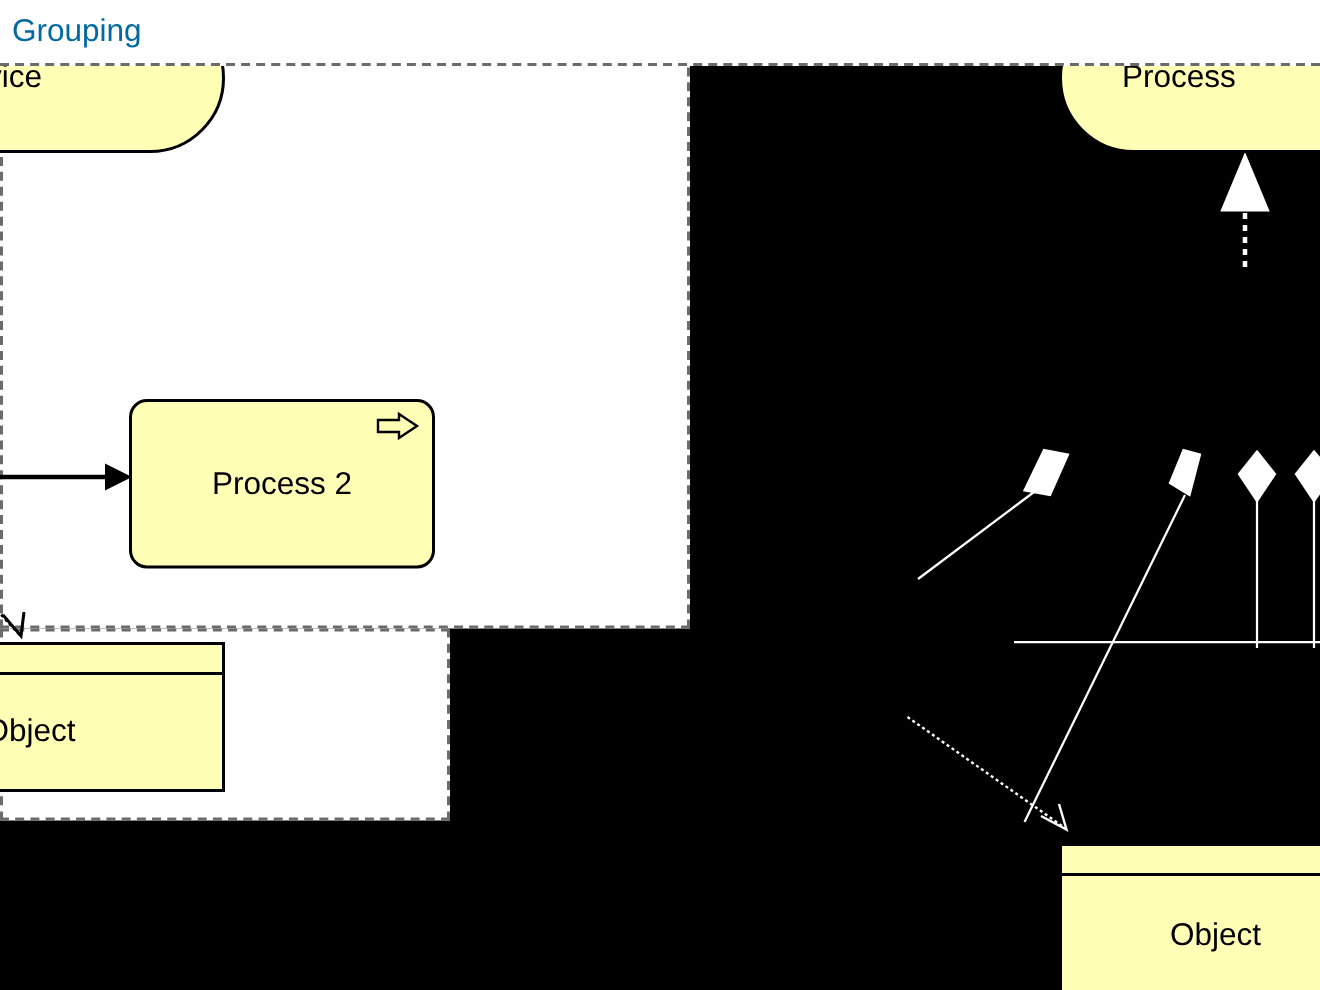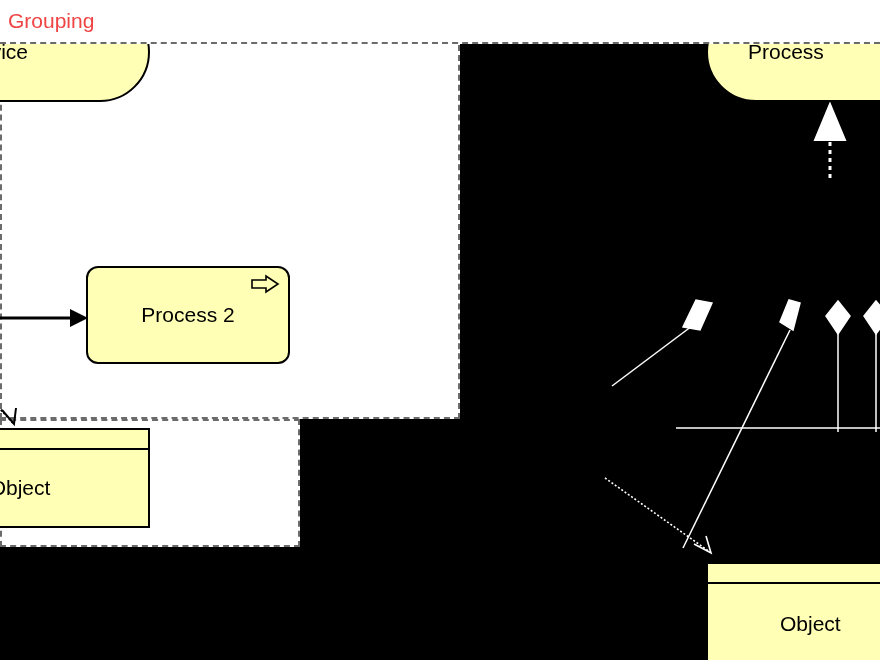--- a/index.html
+++ b/index.html
@@ -28,21 +28,21 @@
     box-sizing:border-box;
   }
   .grouping-title{
     position:absolute;
     left:0;top:0;right:0;
     height:44px;
     border-bottom:2px dashed #6b6b6b;
     box-sizing:border-box;
     display:flex;align-items:center;
     padding-left:8px;
-    font-size:21px;color:#ef4444;
+    font-size:21px;color:#0369a1;
     background:#FFFFFF;
   }
   .grouping-tab{
     background:#FFFFFF;
     border:2px dashed #6b6b6b;
     box-sizing:border-box;
   }
 
   
   .process{
@@ -141,21 +141,21 @@
   <div class="node service" style="left:-110px;top:2px;width:260px;height:100px;padding-right:40px;">
     <span>ervice</span>
   </div>
 
   <div class="grouping-tab" style="left:-120px;top:180px;width:306px;height:35px;border-bottom:none;">
     
   </div>
 
   <div class="grouping" style="left:-120px;top:213px;width:460px;height:384px;"></div>
 
-  <div class="node process" style="left:86px;top:266px;width:204px;height:98px;">
+  <div class="node process" style="left:86px;top:266px;width:204px;height:113px;">
     <svg class="proc-badge" viewBox="0 0 30 20">
       <polygon points="2,6 16,6 16,2 28,10 16,18 16,14 2,14" fill="#FFFFB5" stroke="#000" stroke-width="1.6"></polygon>
     </svg>
     <span>Process 2</span>
   </div>
 
   <div class="object" style="left:-110px;top:428px;width:260px;height:100px;">
     <div class="object-band"></div>
     <div class="object-label">Object</div>
   </div>

